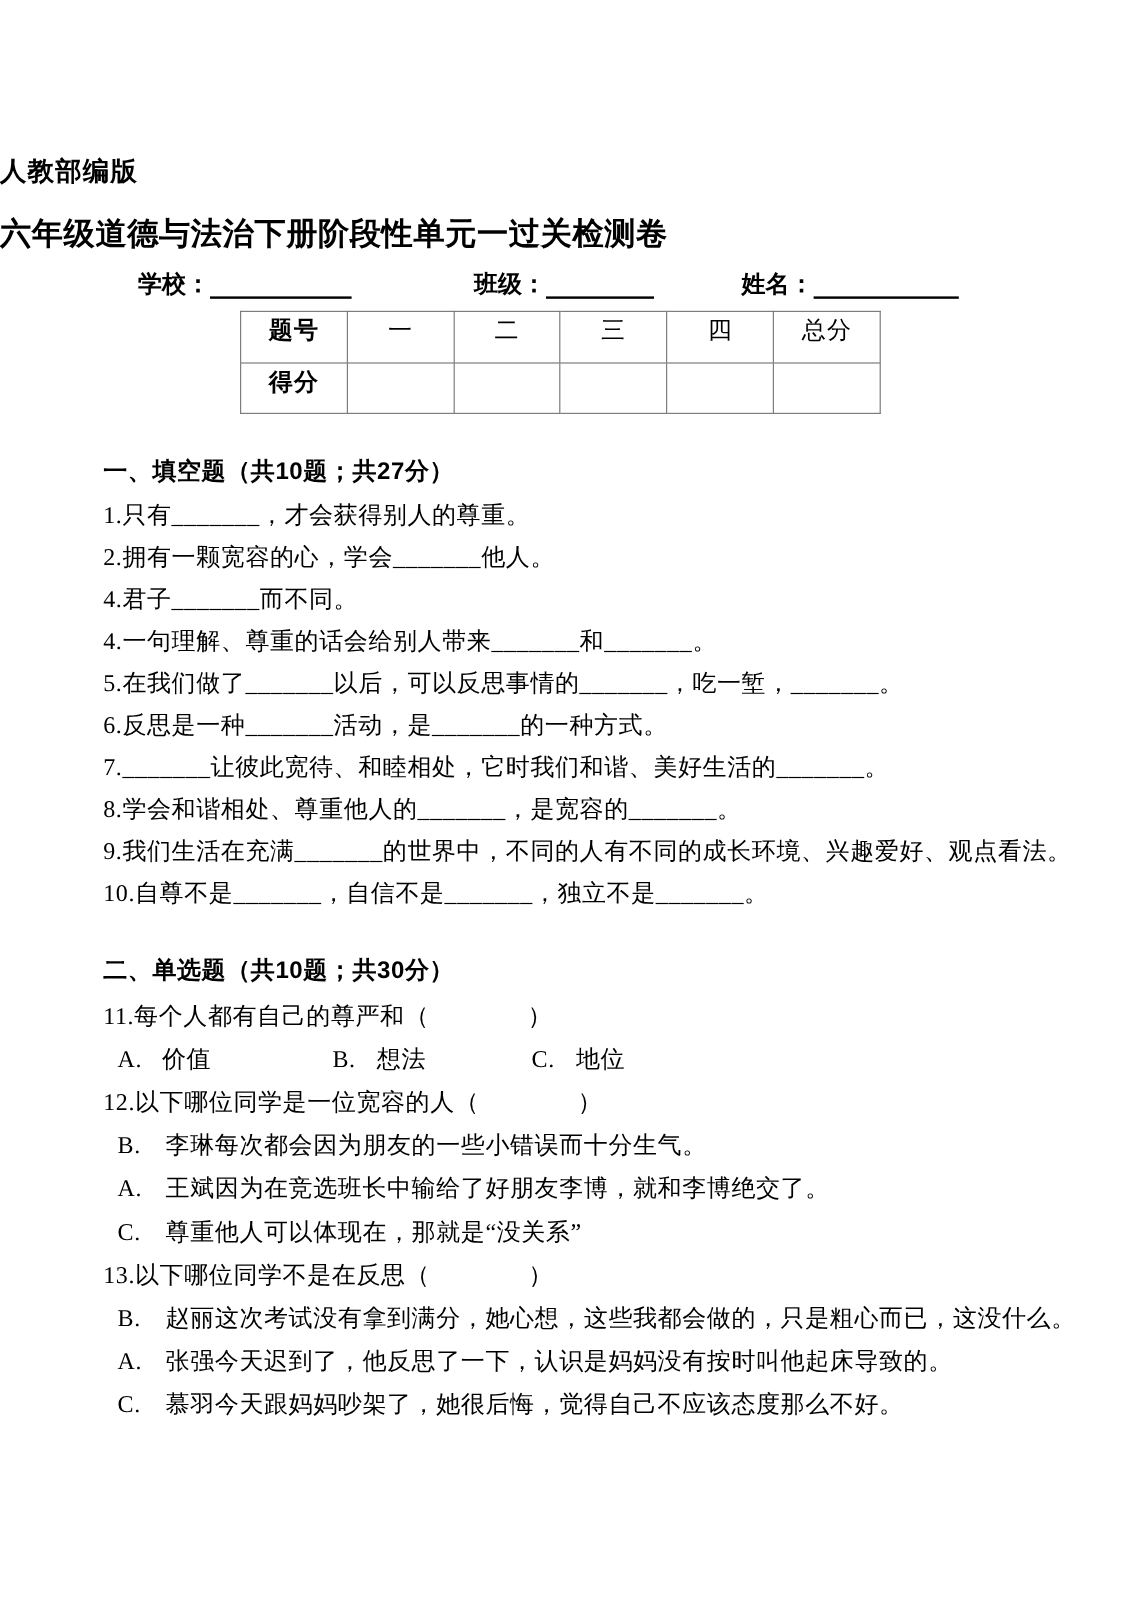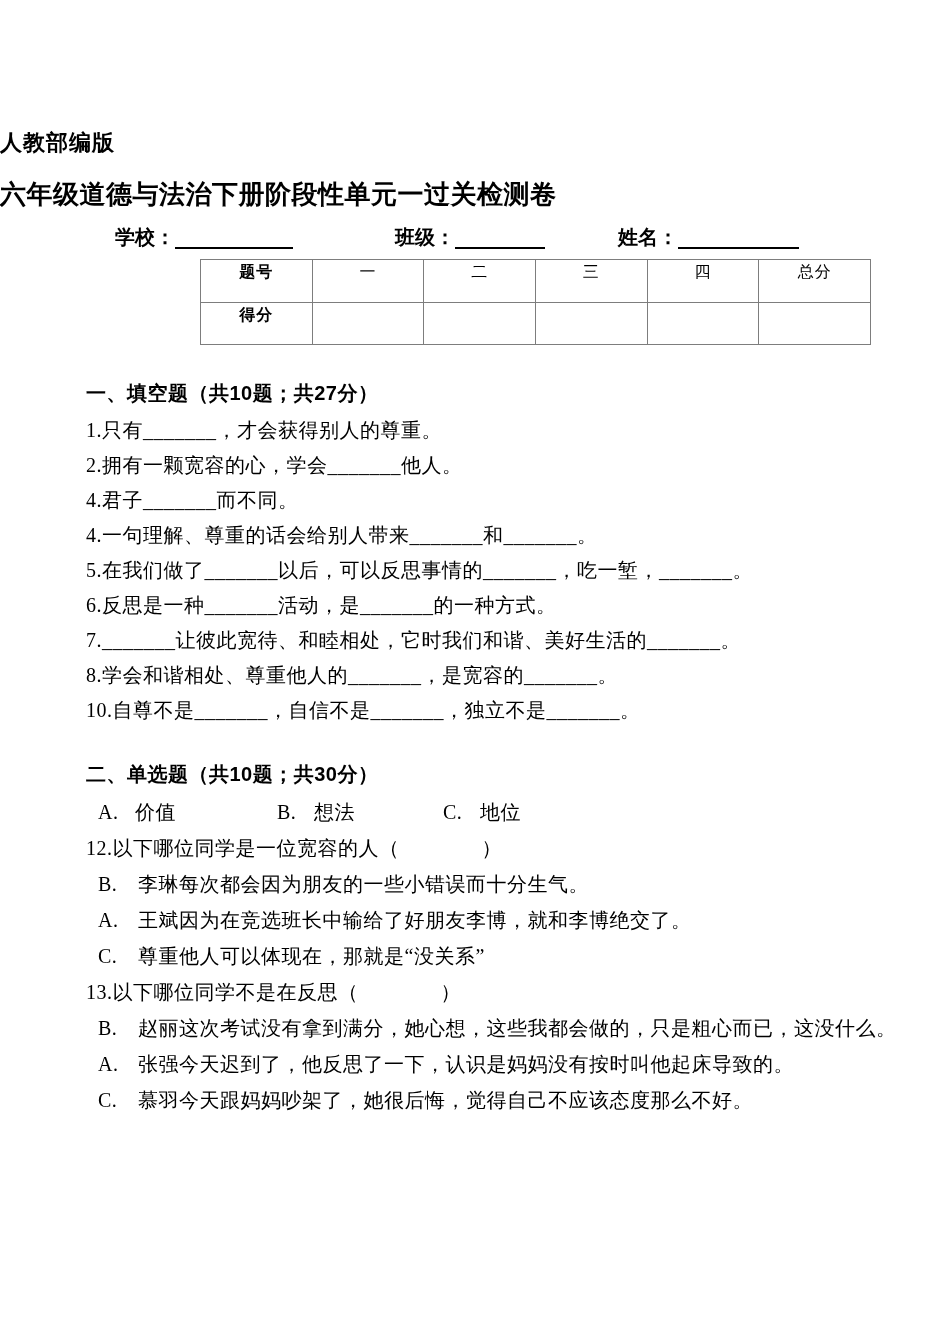--- a/index.html
+++ b/index.html
@@ -41,23 +41,23 @@
     height: 20px;
     vertical-align: bottom;
   }
   .blank-school { width: 118px; margin-right: 102px; }
   .blank-class  { width: 90px;  margin-right: 73px; }
   .blank-name   { width: 121px; }
 
   table.score-table {
     border-collapse: collapse;
     table-layout: fixed;
-    width: 671px;
+    width: 534px;
     margin: 10px 0 0 200px;
-    font-size: 16px;
+    font-size: 20px;
     font-family: Liberation Serif, serif;
   }
   table.score-table td {
     border: 1.5px solid #7d7d7d;
     text-align: center;
     vertical-align: top;
     padding: 2px 0 0 0;
     height: 40px;
     letter-spacing: 1px;
   }
@@ -127,27 +127,29 @@
 
   <div class="q-block fill">
     <p>1.只有_______，才会获得别人的尊重。</p>
     <p>2.拥有一颗宽容的心，学会_______他人。</p>
     <p>4.君子_______而不同。</p>
     <p>4.一句理解、尊重的话会给别人带来_______和_______。</p>
     <p>5.在我们做了_______以后，可以反思事情的_______，吃一堑，_______。</p>
     <p>6.反思是一种_______活动，是_______的一种方式。</p>
     <p>7._______让彼此宽待、和睦相处，它时我们和谐、美好生活的_______。</p>
     <p>8.学会和谐相处、尊重他人的_______，是宽容的_______。</p>
+    <p>9.我们生活在充满_______的世界中，不同的人有不同的成长环境、兴趣爱好、观点看法。</p>
     <p>10.自尊不是_______，自信不是_______，独立不是_______。</p>
   </div>
 
   <div class="section-heading hei sec2">二、单选题（共10题；共30分）</div>
 
   <div class="q-block mc">
 
+    <p>11.每个人都有自己的尊严和（　　　　）</p>
     <p class="option-line options-inline">
       <span class="opt-group g1"><span class="opt-letter">A.</span><span>价值</span></span><span class="opt-group g2"><span class="opt-letter">B.</span><span>想法</span></span><span class="opt-group"><span class="opt-letter">C.</span><span>地位</span></span>
     </p>
 
     <p>12.以下哪位同学是一位宽容的人（　　　　）</p>
     <p class="option-line"><span class="opt-letter">B.</span><span>李琳每次都会因为朋友的一些小错误而十分生气。</span></p>
     <p class="option-line"><span class="opt-letter">A.</span><span>王斌因为在竞选班长中输给了好朋友李博，就和李博绝交了。</span></p>
     <p class="option-line"><span class="opt-letter">C.</span><span>尊重他人可以体现在，那就是“没关系”</span></p>
 
     <p>13.以下哪位同学不是在反思（　　　　）</p>

